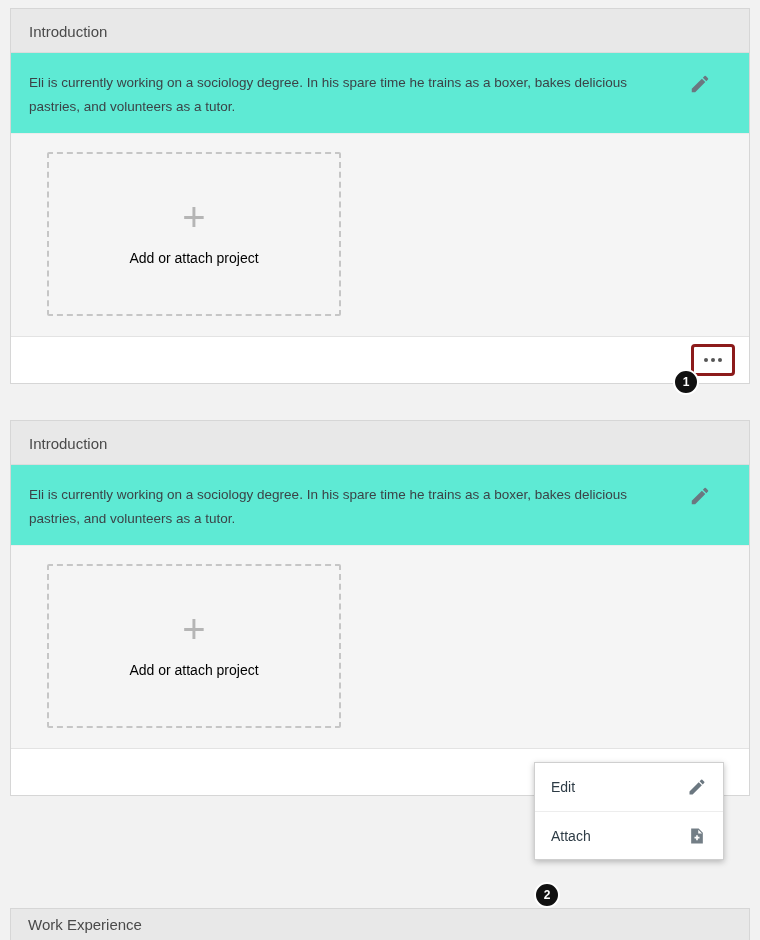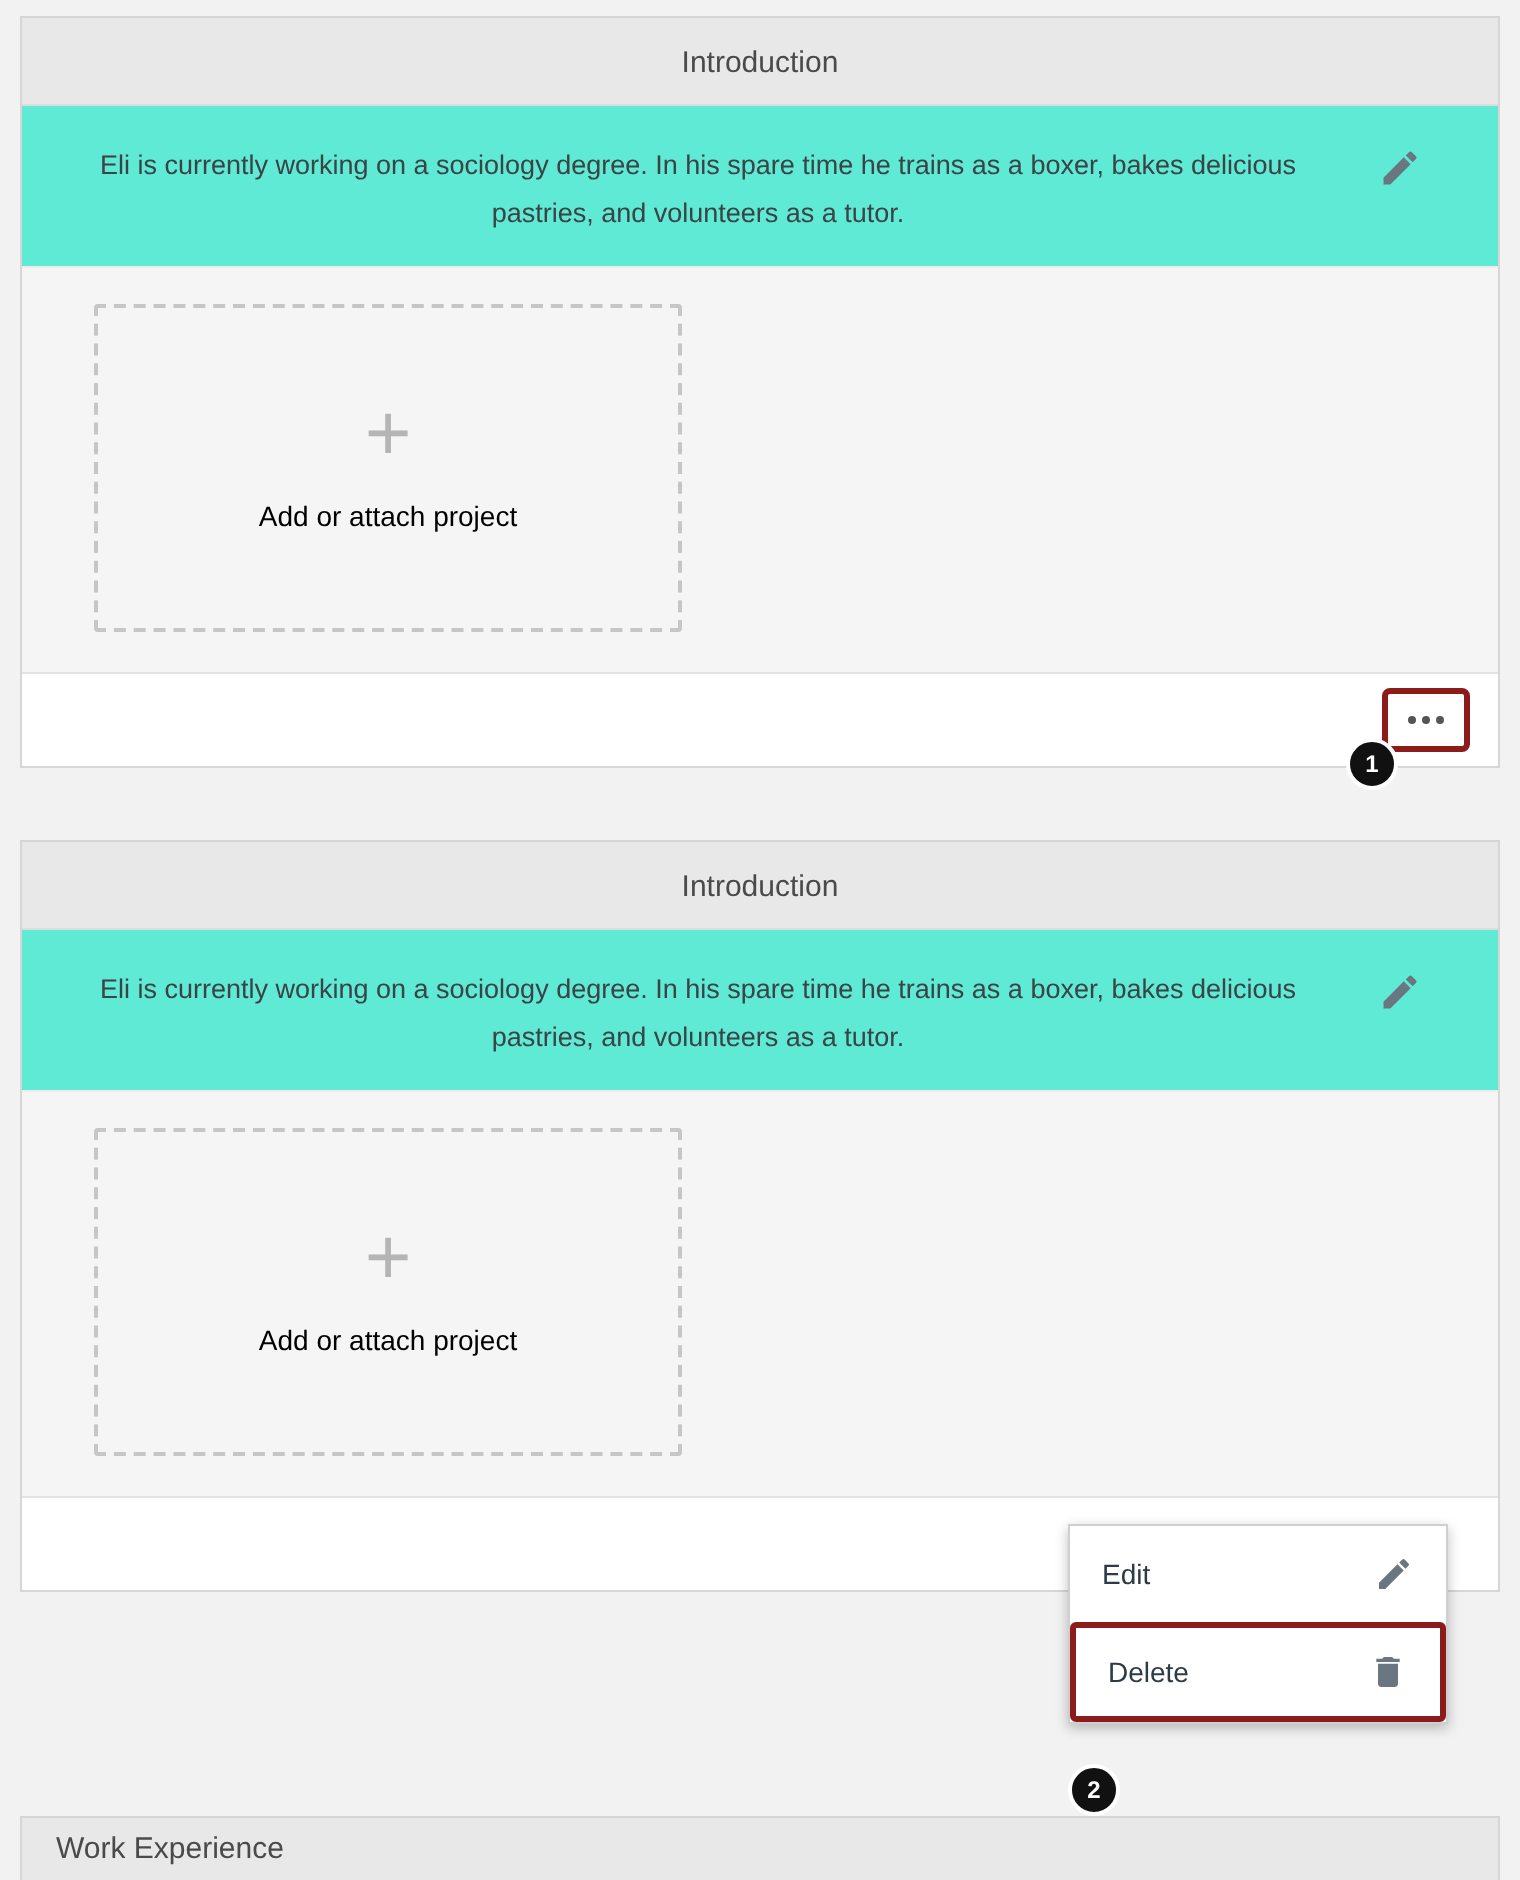--- a/index.html
+++ b/index.html
@@ -13,21 +13,20 @@
     font-family: "Liberation Sans", sans-serif;
     color: #2d3b45;
     position: relative;
     overflow: hidden;
   }
   .page {
     position: relative;
     width: 760px;
     height: 940px;
     background: #f2f2f2;
-    text-align: center;
   }
 
   
   .card {
     background: #ffffff;
     border: 1px solid #d6d6d6;
     box-sizing: border-box;
   }
   .card-header {
     background: #e8e8e8;
@@ -265,26 +264,27 @@
 
   <div class="menu">
     <div class="menu-item">
       <span>Edit</span>
       <span class="menu-icon">
         <svg viewBox="0 0 24 24" width="20" height="20">
             <path class="icon-gray" d="M3 17.25V21h3.75L17.81 9.94l-3.75-3.75L3 17.25zM20.71 7.04a1 1 0 0 0 0-1.41l-2.34-2.34a1 1 0 0 0-1.41 0l-1.83 1.83 3.75 3.75 1.83-1.83z"></path>
           </svg>
       </span>
     </div>
-    <div class="menu-item highlight">
-      <span>Delete</span>
+    <div class="menu-item">
+      <span>Attach</span>
       <span class="menu-icon">
         <svg viewBox="0 0 24 24" width="20" height="20">
-            <path class="icon-gray" d="M6 19c0 1.1.9 2 2 2h8c1.1 0 2-.9 2-2V7H6v12zM19 4h-3.5l-1-1h-5l-1 1H5v2h14V4z"></path>
-          </svg>
+          <path class="icon-gray" d="M5 3h9l5 5v13H5V3zm8.5 1.5V9H18l-4.5-4.5z" opacity="0.95"></path>
+          <path fill="#ffffff" d="M11 11h2v2h2v2h-2v2h-2v-2H9v-2h2z"></path>
+        </svg>
       </span>
     </div>
   </div>
 
   <div class="badge" style="left:534px; top:882px;">2</div>
 
   <div class="bottom-strip"></div>
   <div class="section-heading">Work Experience</div>
 
 </div>

